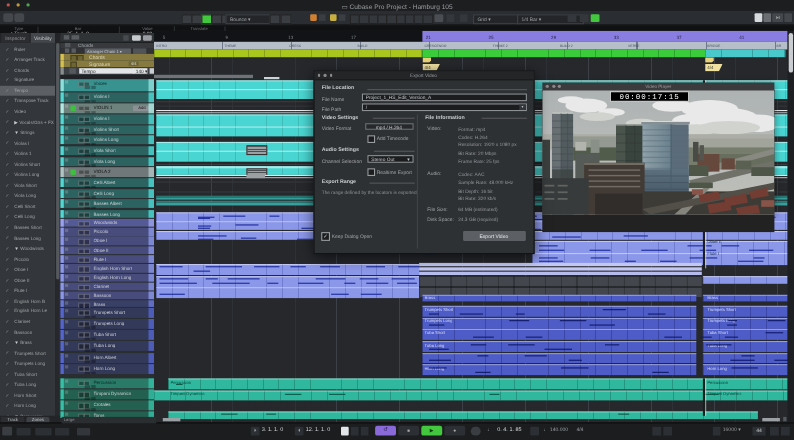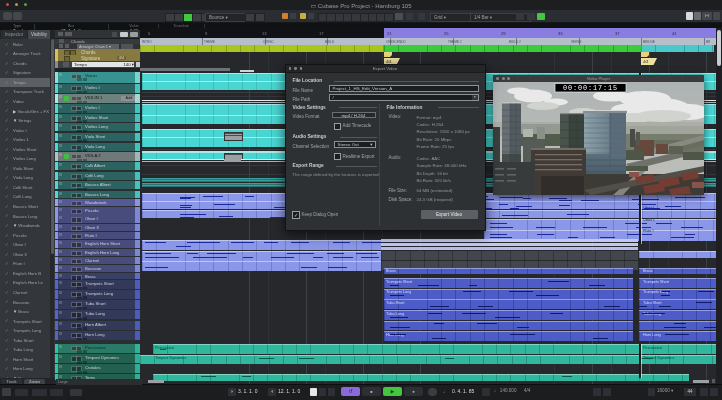--- a/index.html
+++ b/index.html
@@ -887,21 +887,21 @@
       <div class="abs" style="left:710px;top:387.5px;width:8px;height:8px;background:#2c2f33;"></div>
     </div>
 
 <div id="videowin" class="abs" style="left:493px;top:75px;width:211px;height:120px;box-shadow:0 2px 8px rgba(0,0,0,.6);">
 <div class="abs" style="left:0;top:0;width:211px;height:7px;background:#3b3b3d;border-bottom:1px solid #1e1e20;">
  <span class="abs" style="left:3px;top:2px;width:3px;height:3px;border-radius:50%;background:#8a8a8c;"></span>
  <span class="abs" style="left:8.5px;top:2px;width:3px;height:3px;border-radius:50%;background:#8a8a8c;"></span>
  <span class="abs" style="left:14px;top:2px;width:3px;height:3px;border-radius:50%;background:#8a8a8c;"></span>
  <span class="abs" style="left:0;top:1px;width:211px;text-align:center;font-size:4.2px;color:#9a9a9c;">Video Player</span>
 </div>
-<div class="abs" style="left:0;top:7px;width:211px;height:113px;overflow:hidden;background:#222;">
+<div class="abs" style="left:0;top:7px;width:211px;height:129px;overflow:hidden;background:#222;">
         <div style="position:absolute;left:-2px;top:-2px;filter:blur(0.6px) saturate(0.9) brightness(0.96);"><svg width="215" height="117" viewBox="-2 -2 215 117">
  <defs>
   <linearGradient id="sky" x1="0" y1="0" x2="0" y2="1">
    <stop offset="0" stop-color="#b4babb"></stop>
                 <stop offset="0.5" stop-color="#bfc3c0"></stop>
                 <stop offset="1" stop-color="#c6c6bc"></stop>
   </linearGradient>
   <linearGradient id="glassL" x1="0" y1="0" x2="1" y2="0">
    <stop offset="0" stop-color="#93a8b2"></stop>
                 <stop offset="1" stop-color="#6d8694"></stop>

